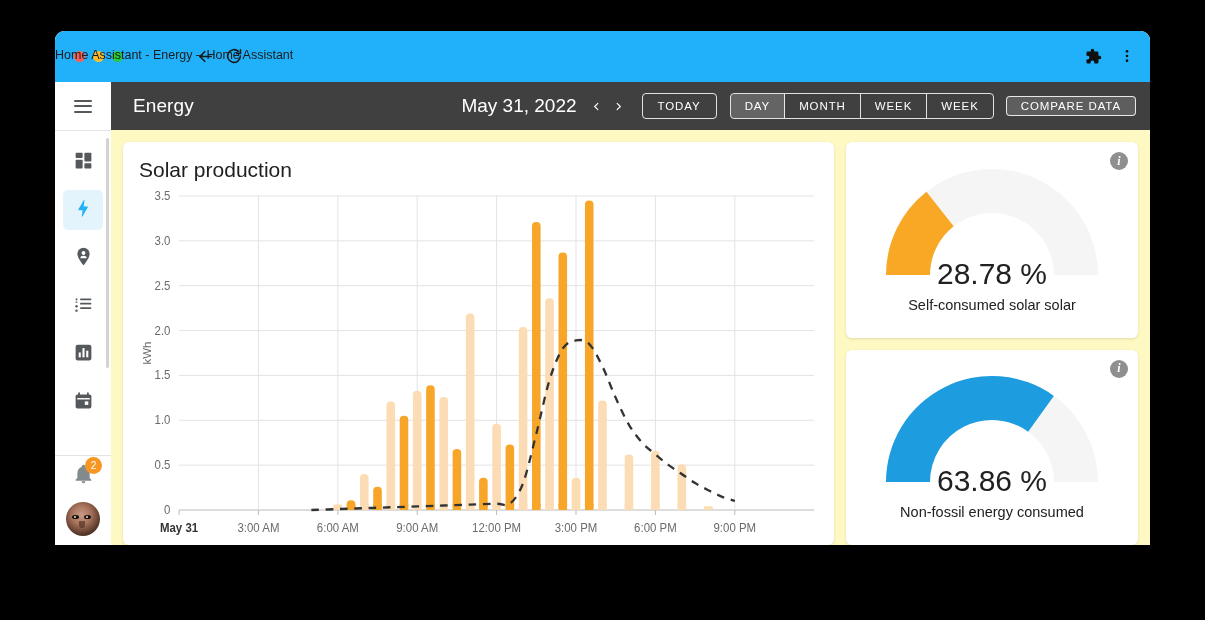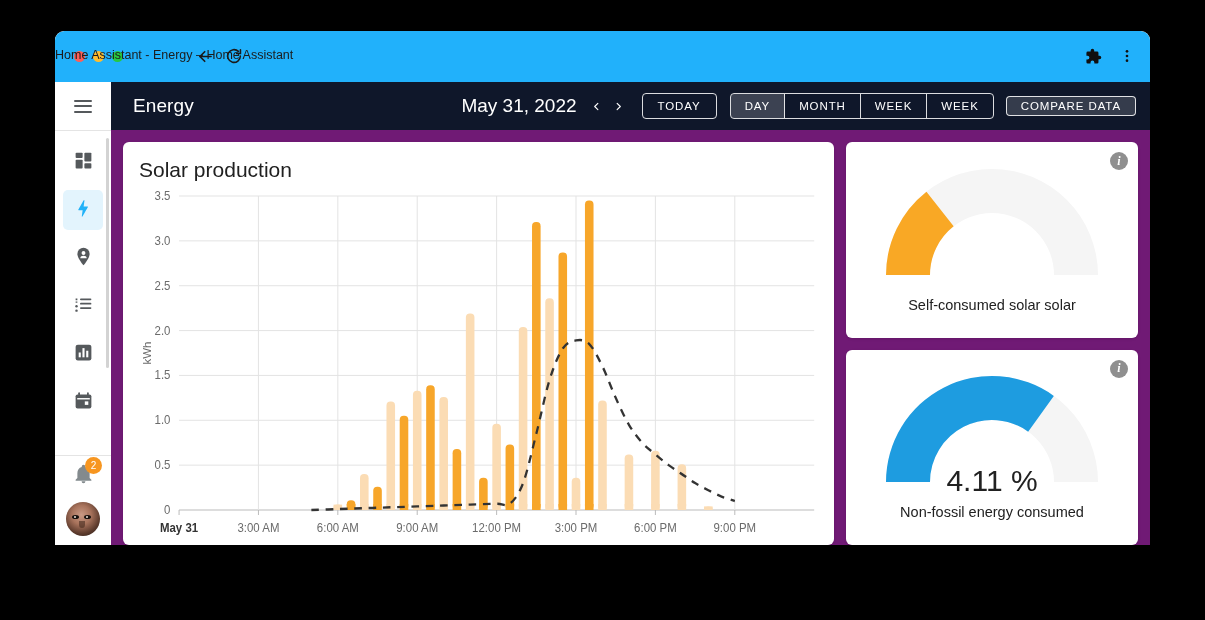--- a/index.html
+++ b/index.html
@@ -95,21 +95,21 @@
   .avatar .hl.l { left: 8px; }
   .avatar .hl.r { left: 20px; }
   .avatar .nose { position: absolute; left: 13px; top: 19px; width: 6px; height: 7px; border-radius: 0 0 50% 50%; background: rgba(60,36,26,.55); }
   .sidebar-scroll { position: absolute; right: 2px; top: 56px; width: 3px; height: 230px; background: #d3d3d3; border-radius: 2px; }
 
   
   .main { flex: 1; display: flex; flex-direction: column; min-width: 0; }
 
   
   .toolbar {
-    height: 48px; background: #0f172a;
+    height: 48px; background: #404040;
     display: flex; align-items: center;
     padding: 0 14px 0 22px;
     color: #fff;
     flex: none;
   }
   .app-title { font-size: 19px; font-weight: 400; letter-spacing: .1px; }
   .tb-spacer { flex: 1; }
   .date-label { font-size: 19px; font-weight: 400; margin-right: 9px; }
   .arrow-btn {
     width: 22px; height: 28px;
@@ -151,21 +151,21 @@
     font-size: 11.5px; letter-spacing: .9px; font-weight: 500;
     color: #fff;
     background: rgba(255,255,255,.16);
   }
 
   
   .content {
     flex: 1;
     padding: 12px 12px 0 12px;
     display: flex; gap: 12px;
-    background: #701a75;
+    background: #fef9c3;
     min-height: 0;
   }
   .card {
     background: #fff;
     border-radius: 6px;
     box-shadow: 0 1px 3px rgba(0,0,0,.12);
     position: relative;
   }
   .chart-card { flex: 1; padding: 16px 16px 4px 16px; min-width: 0; }
   .chart-title { font-size: 21px; color: #212121; font-weight: 400; margin-bottom: 6px; }
@@ -462,34 +462,35 @@
 
           <div class="card gauge-card">
             <div class="info-icon">i</div>
             <div class="gauge-svg-wrap">
               <svg width="238" height="122" viewBox="0 0 238 122" id="gauge-0">
                   <path d="M13,112.00000000000001 A106,106 0 0 1 224.9999983855277,111.98149951002286
                  L180.999999055686,111.98917895869262 A62,62 0 0 0 57,112.00000000000001 Z" fill="#f5f5f5"></path>
                   <path d="M13,112.00000000000001 A106,106 0 0 1 53.45452574689888,28.694593183058885
                  L80.66208109724275,63.27419601273256 A62,62 0 0 0 57,112.00000000000001 Z" fill="#f9a825"></path>
                 </svg>
+              <div class="gauge-value">28.78 %</div>
             </div>
             <div class="gauge-label">Self-consumed solar solar</div>
           </div>
 
           <div class="card gauge-card">
             <div class="info-icon">i</div>
             <div class="gauge-svg-wrap">
               <svg width="238" height="122" viewBox="0 0 238 122" id="gauge-1">
                   <path d="M13,112.00000000000001 A106,106 0 0 1 224.9999983855277,111.98149951002286
                  L180.999999055686,111.98917895869262 A62,62 0 0 0 57,112.00000000000001 Z" fill="#f5f5f5"></path>
                   <path d="M13,112.00000000000001 A106,106 0 0 1 180.8193055144999,25.89324378595532
                  L155.15846171602823,61.635670893671985 A62,62 0 0 0 57,112.00000000000001 Z" fill="#1e9ce0"></path>
                 </svg>
-              <div class="gauge-value">4.11 %</div>
+              <div class="gauge-value">63.86 %</div>
             </div>
             <div class="gauge-label">Non-fossil energy consumed</div>
           </div>
 
         </div>
       </div>
     </div>
   </div>
 </div>
 

